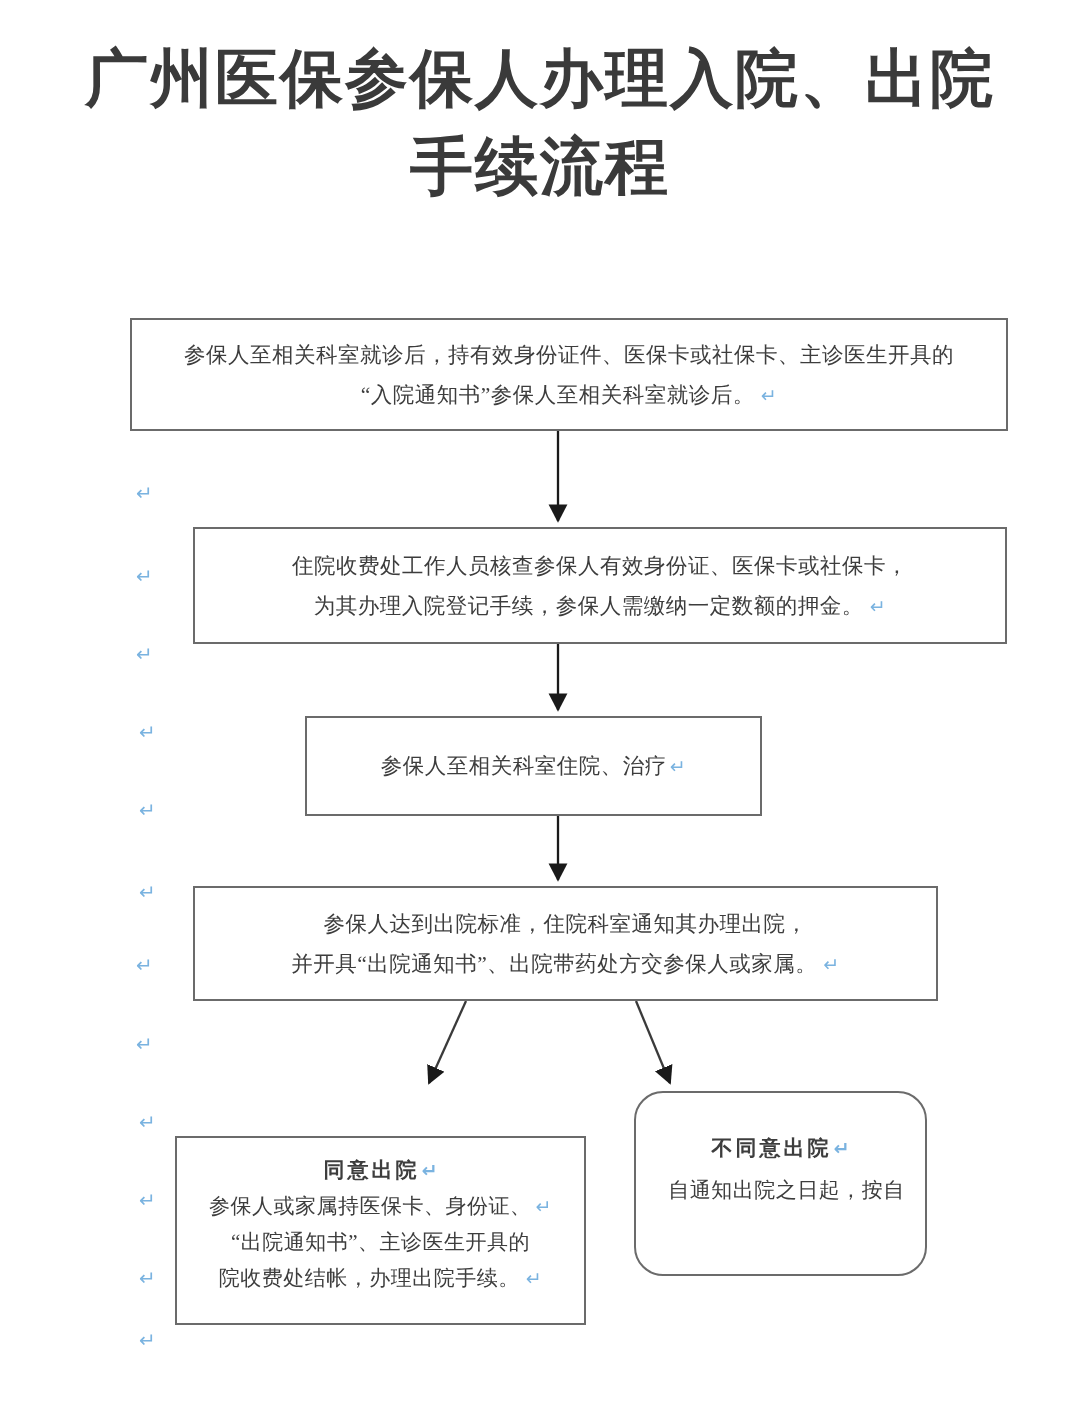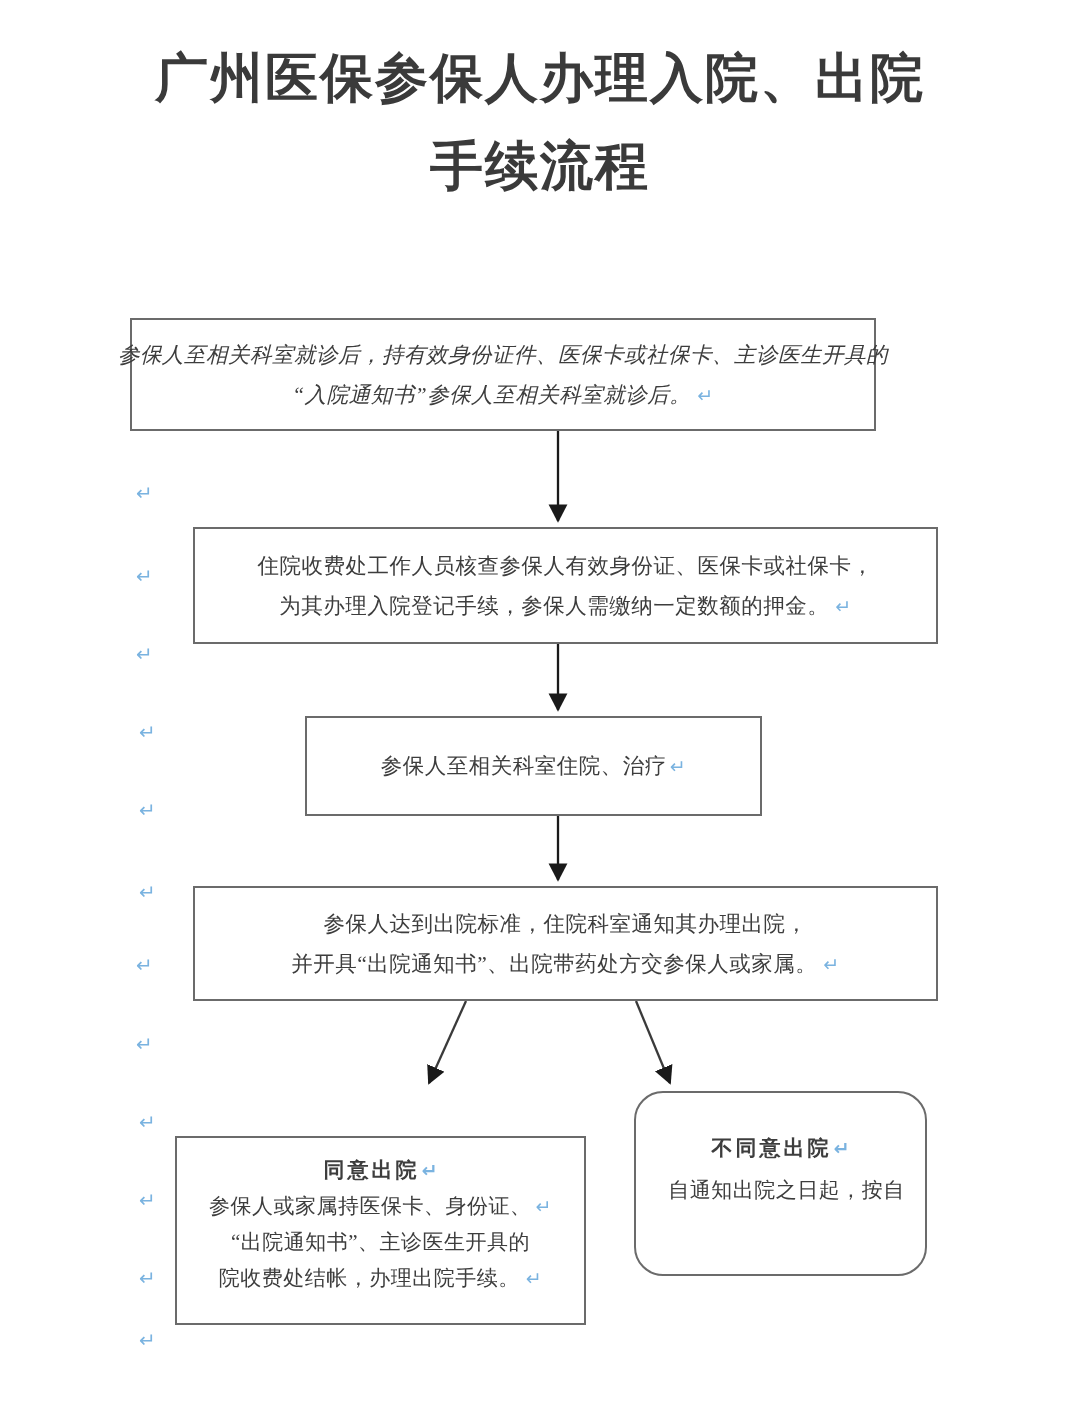--- a/index.html
+++ b/index.html
@@ -20,21 +20,21 @@
 
   
   .title {
     position: absolute;
     left: 0;
     top: 34px;
     width: 1080px;
     text-align: center;
     font-family: "Liberation Sans", "DejaVu Sans", sans-serif;
     font-weight: bold;
-    font-size: 53px;
+    font-size: 63px;
     line-height: 88px;
     letter-spacing: 2px;
     color: #3a3a3a;
   }
   .title .line2 { display: block; }
 
   
   .box {
     position: absolute;
     box-sizing: border-box;
@@ -52,22 +52,22 @@
     letter-spacing: 0.5px;
   }
   .box .ln { display: block; white-space: nowrap; }
   .box .hd {
     display: block;
     font-weight: bold;
     letter-spacing: 3px;
   }
 
   
-  #box-intake   { left: 130px; top: 318px;  width: 746px; height: 113px; font-style: italic; }
-  #box-verify   { left: 193px; top: 527px;  width: 745px; height: 117px; }
+  #box-intake   { left: 130px; top: 318px;  width: 878px; height: 113px; }
+  #box-verify   { left: 193px; top: 527px;  width: 814px; height: 117px; }
   #box-treat    { left: 305px; top: 716px;  width: 457px; height: 100px; }
   #box-notify   { left: 193px; top: 886px;  width: 745px; height: 115px; }
   #box-agree    { left: 175px; top: 1091px; width: 411px; height: 189px;
                   justify-content: flex-start; padding-top: 14px; margin-top: 45px; }
   #box-disagree { left: 634px; top: 1091px; width: 293px; height: 185px;
                   justify-content: flex-start; padding-top: 34px; }
 
   #box-agree  { font-size: 21px; line-height: 36px; }
   #box-disagree { font-size: 21px; line-height: 42px; border-radius: 29px; }
   #box-disagree .ln { text-align: left; }

